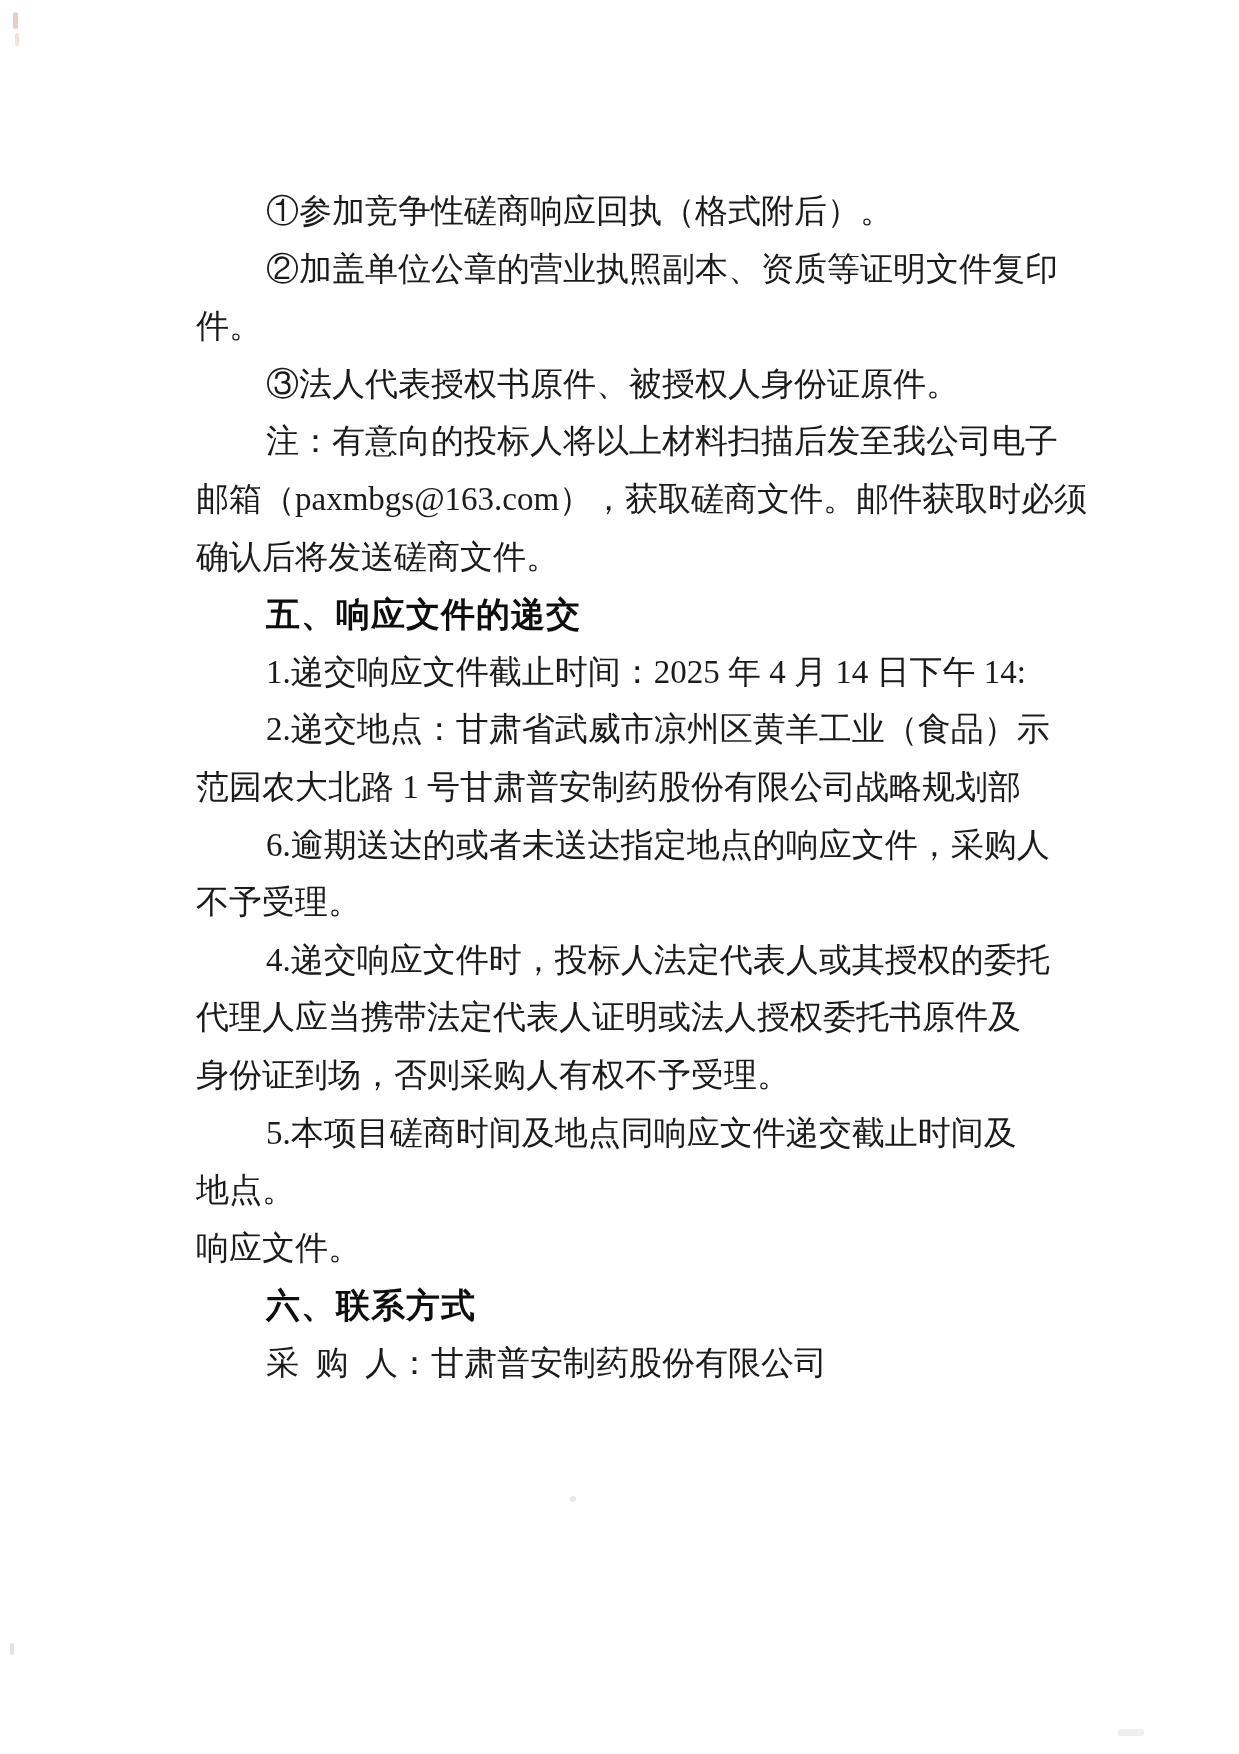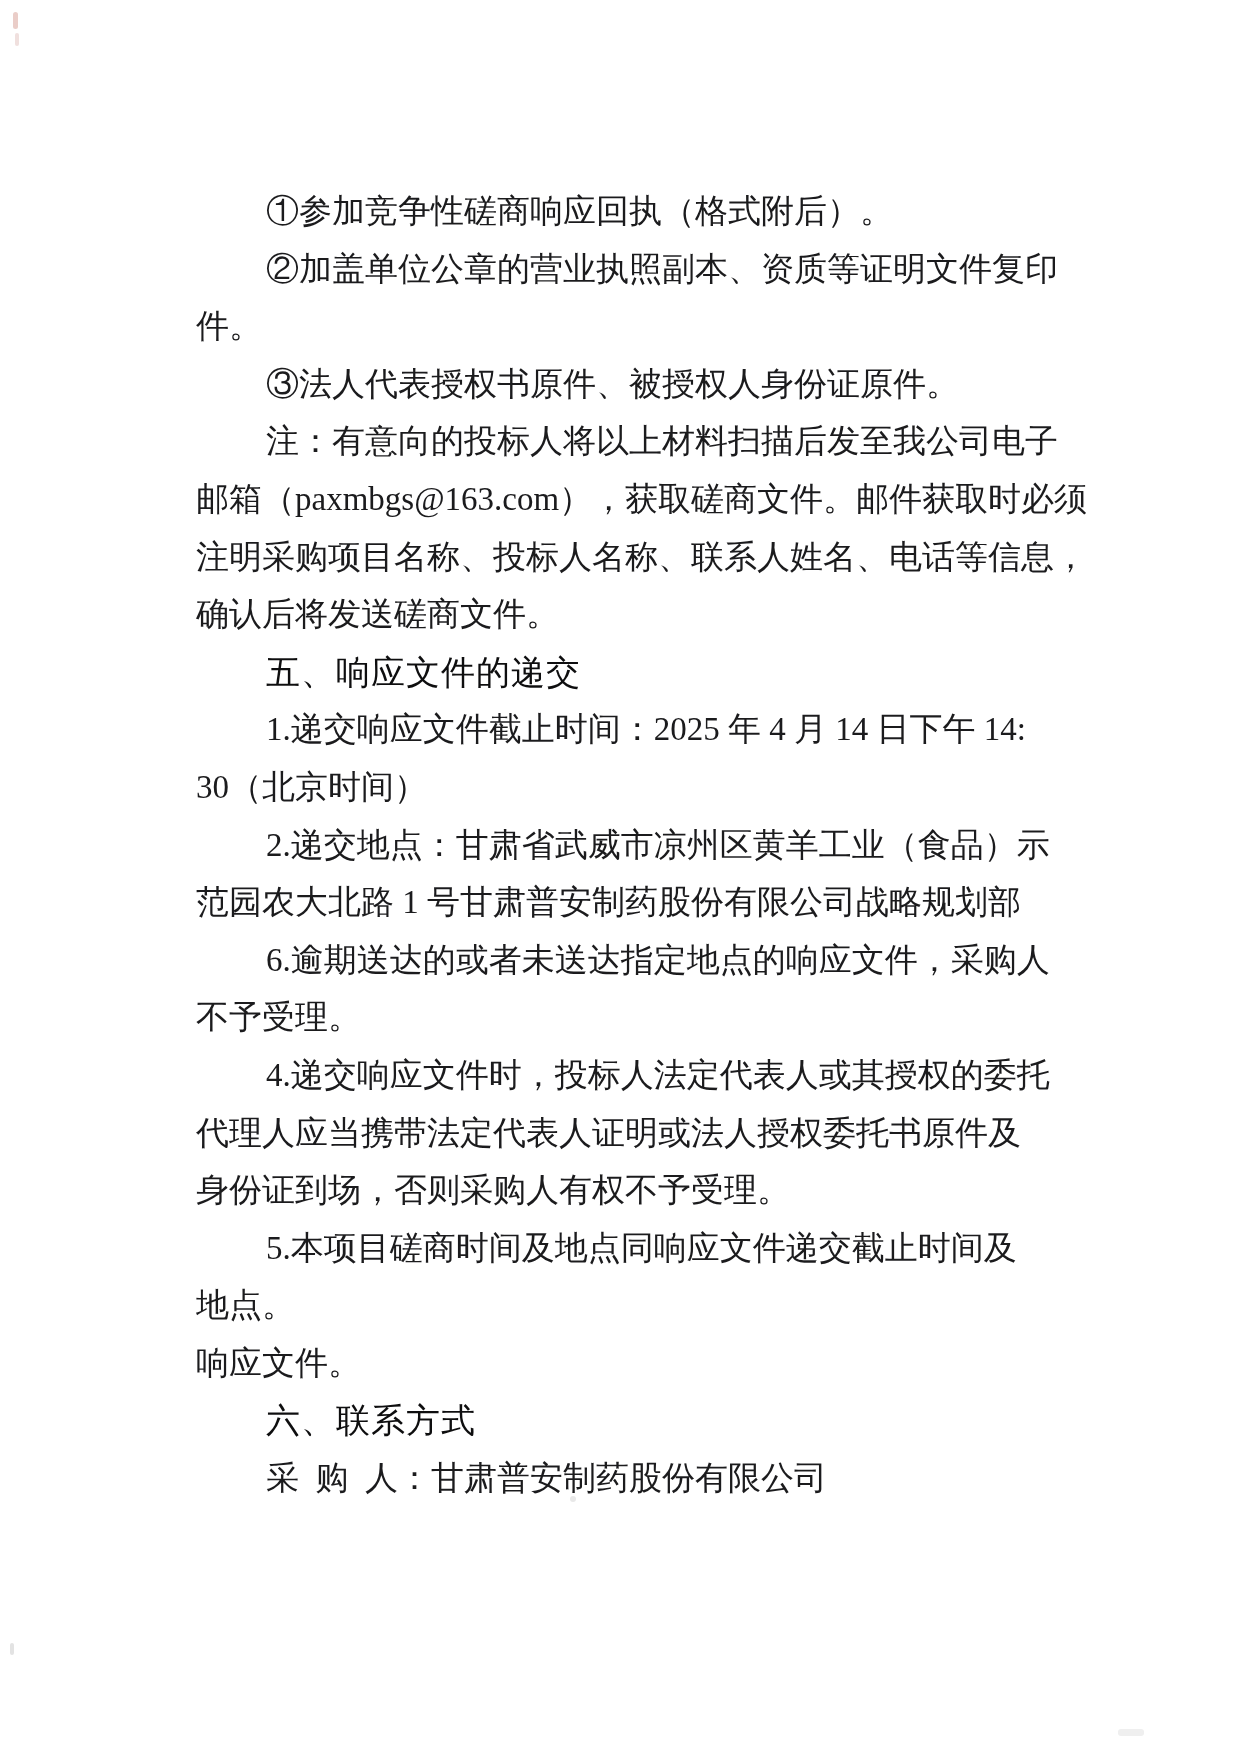--- a/index.html
+++ b/index.html
@@ -15,21 +15,21 @@
   .content{
     position:absolute;
     left:196px;top:183px;width:880px;
     font-size:33px;
     line-height:57.6px;
   }
   .line{white-space:pre;}
   .line.indent{padding-left:70px;}
   .line.heading{
     font-family:"DejaVu Sans","Liberation Sans",sans-serif;
-    font-weight:400;
+    font-weight:700;
     font-size:34px;
     letter-spacing:1px;
     color:#0e0e0f;
   }
   
   .seal{
     position:absolute;
     left:1177px;top:805px;width:62px;height:270px;
   }
   .seal text{
@@ -55,25 +55,23 @@
   <div class="artifact a-speck2"></div>
   <div class="artifact a-speck3"></div>
 
   <main class="content">
     <div class="line indent">①参加竞争性磋商响应回执（格式附后）。</div>
     <div class="line indent">②加盖单位公章的营业执照副本、资质等证明文件复印</div>
     <div class="line">件。</div>
     <div class="line indent">③法人代表授权书原件、被授权人身份证原件。</div>
     <div class="line indent">注：有意向的投标人将以上材料扫描后发至我公司电子</div>
     <div class="line">邮箱（paxmbgs@163.com），获取磋商文件。邮件获取时必须</div>
-    <div class="line">注明采购项目名称、投标人名称、联系人姓名、电话等信息，</div>
     <div class="line">确认后将发送磋商文件。</div>
     <div class="line indent heading">五、响应文件的递交</div>
     <div class="line indent">1.递交响应文件截止时间：2025 年 4 月 14 日下午 14:</div>
-    <div class="line">30（北京时间）</div>
     <div class="line indent">2.递交地点：甘肃省武威市凉州区黄羊工业（食品）示</div>
     <div class="line">范园农大北路 1 号甘肃普安制药股份有限公司战略规划部</div>
     <div class="line indent">6.逾期送达的或者未送达指定地点的响应文件，采购人</div>
     <div class="line">不予受理。</div>
     <div class="line indent">4.递交响应文件时，投标人法定代表人或其授权的委托</div>
     <div class="line">代理人应当携带法定代表人证明或法人授权委托书原件及</div>
     <div class="line">身份证到场，否则采购人有权不予受理。</div>
     <div class="line indent">5.本项目磋商时间及地点同响应文件递交截止时间及</div>
     <div class="line">地点。</div>
     <div class="line">响应文件。</div>

